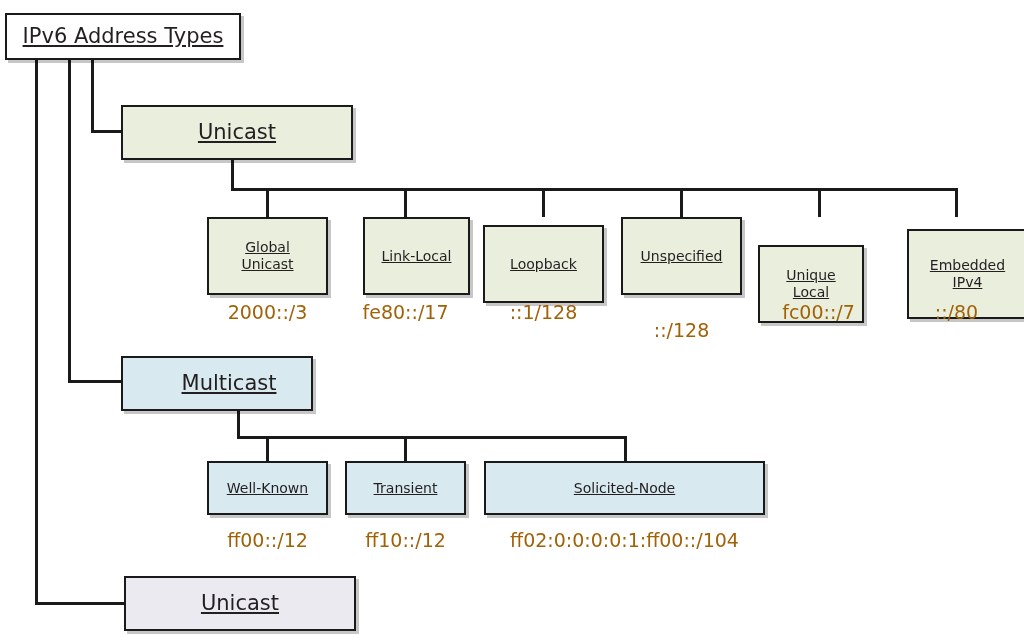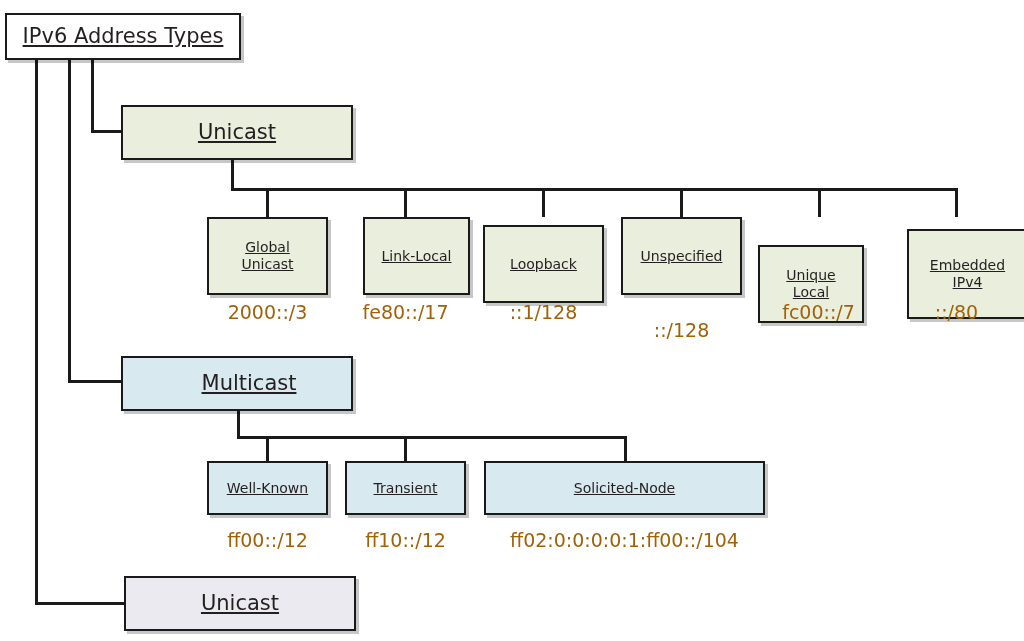--- a/index.html
+++ b/index.html
@@ -81,21 +81,21 @@
   <div class="ln v" style="left:624px; top:436px; height:26px;"></div>
 
   <div class="node root" style="left:5px; top:13px; width:236px; height:47px;">
     <span class="lbl">IPv6 Address Types</span>
   </div>
 
   <div class="node lvl2 fill-green" style="left:121px; top:105px; width:232px; height:55px;">
     <span class="lbl">Unicast</span>
   </div>
 
-  <div class="node lvl2 fill-blue" style="left:121px; top:356px; width:232px; height:55px;padding-left:24px;">
+  <div class="node lvl2 fill-blue" style="left:121px; top:356px; width:192px; height:55px;padding-left:24px;">
     <span class="lbl">Multicast</span>
   </div>
 
   <div class="node lvl2 fill-lav" style="left:124px; top:576px; width:232px; height:55px;">
     <span class="lbl">Unicast</span>
   </div>
 
   <div class="node lvl3 fill-green" style="left:207px; top:217px; width:121px; height:78px;">
     <span>
       <span class="lbl">Global</span>

